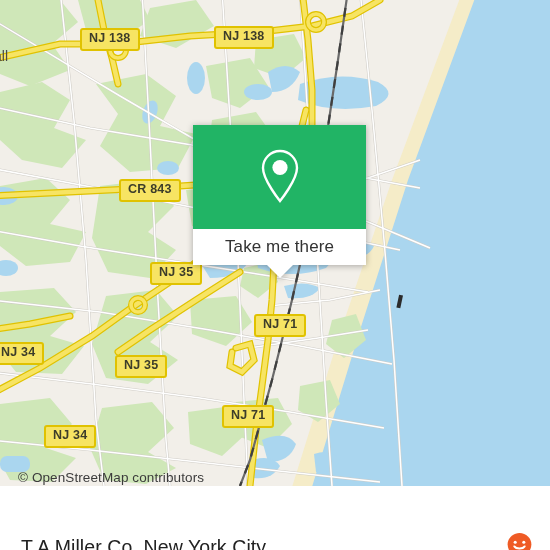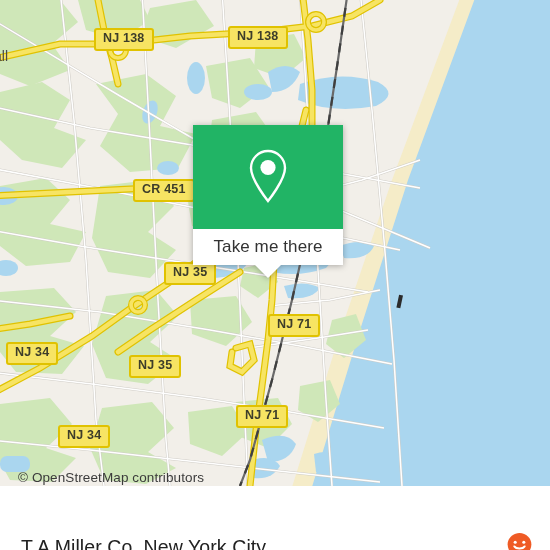--- a/index.html
+++ b/index.html
@@ -39,21 +39,21 @@
   }
   .brand{ display:flex; align-items:center; gap:1px; }
   .brand-mark{ width:27px; height:31px; flex:0 0 auto; }
   .brand-word{
     font-size:34px; font-weight:bold; color:#1c1c1c;
     letter-spacing:-1.2px; line-height:1;
   }
 
   
   .popup{
-    position:absolute; left:193px; top:125px; width:150px;
+    position:absolute; left:193px; top:125px; width:173px;
     z-index:30;
     filter:drop-shadow(0 1px 3px rgba(0,0,0,.30));
   }
   .popup-green{
     height:104px; background:#21b465;
     display:flex; align-items:center; justify-content:center;
   }
   .popup-pin{ width:50px; height:60px; }
   .popup-cta{
     height:36px; background:#ffffff;
@@ -68,21 +68,20 @@
     border-top:13px solid #ffffff;
   }
 
   
   .shield{
     position:absolute; z-index:20;
     background:#f7e463; border:2px solid #e0c200; border-radius:3px;
     color:#3d3d2a; font-size:12.5px; font-weight:bold;
     padding:1px 7px 2px 7px; white-space:nowrap; line-height:1.25;
     letter-spacing:.2px;
-    margin-left:14px;
   }
 
   .clip-label{
     position:absolute; z-index:18; font-size:14px; color:#4a4a4a;
     white-space:nowrap;
   }
 </style>
 </head>
 <body>
 
@@ -229,21 +228,21 @@
         <path d="M348,-10 L338,60 L326,140 L310,220 L292,300 L272,380 L250,460 L240,486" stroke="#3f3f3f" stroke-width="2.2" fill="none" stroke-dasharray="9 9"></path>
 
         <rect x="398" y="295" width="4" height="13" fill="#2b2b2b" transform="rotate(12 400 300)"></rect>
       </g>
     </svg>
 
     <div class="clip-label" style="left:-6px; top:48px;">all</div>
 
     <div class="shield" style="left:80px;  top:28px;">NJ 138</div>
     <div class="shield" style="left:214px; top:26px;">NJ 138</div>
-    <div class="shield" style="left:119px; top:179px;">CR 451</div>
+    <div class="shield" style="left:119px; top:179px;">CR 843</div>
     <div class="shield" style="left:150px; top:262px;">NJ 35</div>
     <div class="shield" style="left:254px; top:314px;">NJ 71</div>
     <div class="shield" style="left:-8px;  top:342px;">NJ 34</div>
     <div class="shield" style="left:115px; top:355px;">NJ 35</div>
     <div class="shield" style="left:222px; top:405px;">NJ 71</div>
     <div class="shield" style="left:44px;  top:425px;">NJ 34</div>
 
     <div class="popup">
       <div class="popup-green">
         <svg class="popup-pin" viewBox="0 0 50 60">

